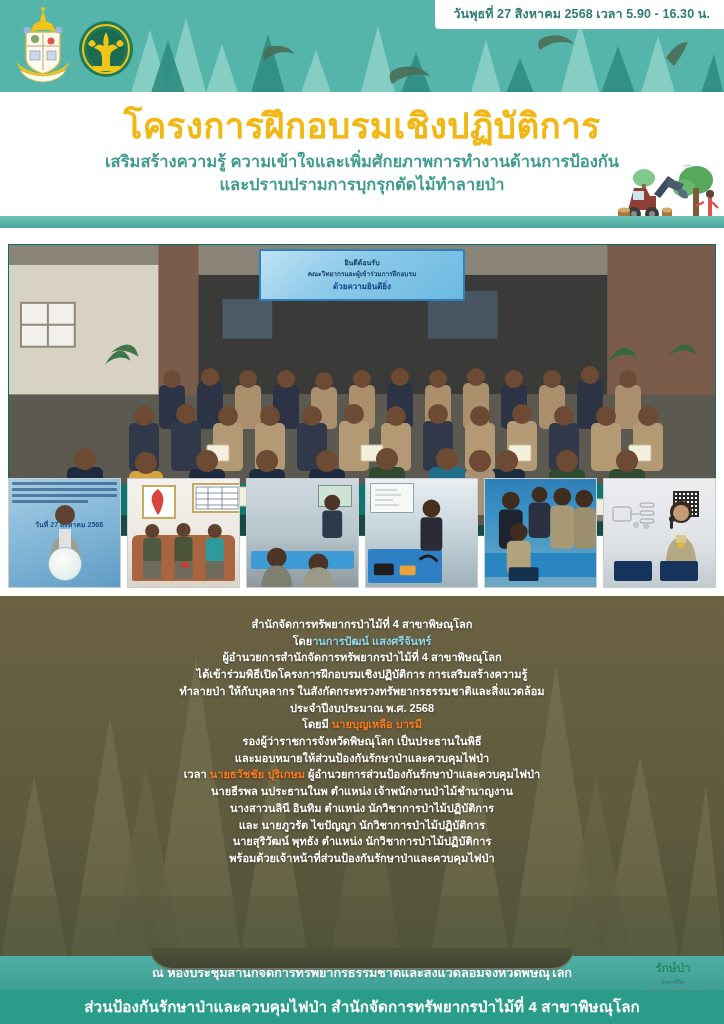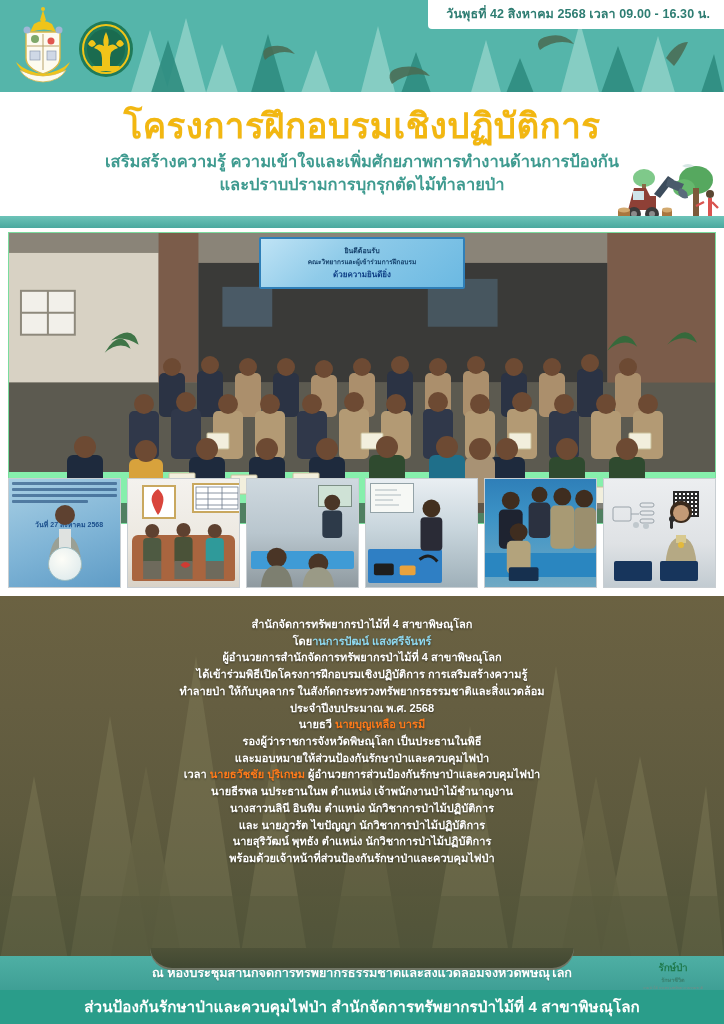--- a/index.html
+++ b/index.html
@@ -47,22 +47,22 @@
   }
   .excavator { position: absolute; right: 2px; bottom: -4px; }
 
   .teal-rule {
     position: absolute; left: 0; top: 216px; width: 724px; height: 12px;
     background: linear-gradient(180deg,#6dc3b8,#4aa89e);
   }
 
   
   .hero {
-    position: absolute; left: 8px; top: 232px; width: 708px; height: 292px;
-    overflow: hidden; background: #86efac;
+    position: absolute; left: 8px; top: 244px; width: 708px; height: 292px;
+    overflow: hidden; background: #0f766e;
     border: 1px solid rgba(0,0,0,.08);
   }
   .hero-scene { position: absolute; inset: 0; }
   .hero-banner {
     position: absolute; left: 50%; transform: translateX(-50%); top: 4px;
     width: 206px; height: 52px;
     background: linear-gradient(140deg,#bfe3f5 0%, #8fcbe9 40%, #6bb9e2 100%);
     border: 2px solid #2f7fb8; border-radius: 2px;
     display: flex; flex-direction: column; align-items: center; justify-content: center;
     gap: 1px; padding: 2px;
@@ -156,21 +156,21 @@
     position: absolute; left: 150px; top: 948px; width: 424px; height: 22px;
     background: linear-gradient(180deg,#4e5238,#3f4631);
     border-bottom-left-radius: 60px; border-bottom-right-radius: 60px;
     box-shadow: inset 0 -2px 0 rgba(255,255,255,.25);
     z-index: 3;
   }
   .rak-logo {
     position: absolute; right: 8px; top: 958px; width: 86px; height: 34px; z-index: 4;
     display: flex; flex-direction: column; align-items: center; justify-content: center; gap: 1px;
   }
-  .rak-l1 { font-size: 10px; font-weight: 700; color: #1f7a4d; letter-spacing: -.2px; }
+  .rak-l1 { font-size: 12px; font-weight: 400; color: #1f7a4d; letter-spacing: -.2px; }
   .rak-l2 { font-size: 5.5px; font-weight: 700; color: #3a7f6d; }
   .rak-l3 { font-size: 3.6px; color: #7a8a86; }
 
   .footer-band {
     position: absolute; left: 0; top: 990px; width: 724px; height: 34px;
     background: #2a9d8a; display: flex; align-items: center; justify-content: center;
   }
   .footer-band span {
     font-size: 15.2px; font-weight: 700; color: #ffffff; letter-spacing: .1px;
   }
@@ -230,21 +230,21 @@
         <ellipse cx="28" cy="29" rx="23" ry="24" fill="none" stroke="#f0c419" stroke-width="2"></ellipse>
         <ellipse cx="28" cy="29" rx="19" ry="20" fill="#1a6b4f"></ellipse>
         <path d="M28 12 q4 8 2 14 q6 -4 10 2 q-8 2 -8 10 h-8 q0 -8 -8 -10 q4 -6 10 -2 q-2 -6 2 -14 Z" fill="#f0c419"></path>
         <rect x="24" y="34" width="8" height="12" fill="#f0c419"></rect>
         <path d="M14 46 h28 l-3 5 h-22 Z" fill="#f0c419"></path>
         <path d="M10 24 q4 -8 8 0 q-4 6 -8 0 Z M46 24 q-4 -8 -8 0 q4 6 8 0 Z" fill="#f0c419"></path>
       </svg>
     </div>
 
     <div class="date-chip">
-      <span>วันพุธที่ 42 สิงหาคม 2568 เวลา 09.00 - 16.30 น.</span>
+      <span>วันพุธที่ 27 สิงหาคม 2568 เวลา 5.90 - 16.30 น.</span>
     </div>
   </div>
 
   <div class="title-band">
     <div class="title-main">โครงการฝึกอบรมเชิงปฏิบัติการ</div>
     <div class="title-sub">
       <span>เสริมสร้างความรู้ ความเข้าใจและเพิ่มศักยภาพการทำงานด้านการป้องกัน</span><br>
       <span>และปราบปรามการบุกรุกตัดไม้ทำลายป่า</span>
     </div>
     <svg class="excavator" width="122" height="72" viewBox="0 0 122 72">
@@ -578,21 +578,21 @@
       <rect x="0" y="300" width="724" height="64" fill="#5b6040" opacity=".5"></rect>
     </svg>
 
     <div class="body-text">
       <p><span>สำนักจัดการทรัพยากรป่าไม้ที่ 4 สาขาพิษณุโลก</span></p>
       <p><span>โดย</span><span class="nm-cyan">านการปัฒน์ แสงศรีจันทร์</span></p>
       <p><span>ผู้อำนวยการสำนักจัดการทรัพยากรป่าไม้ที่ 4 สาขาพิษณุโลก</span></p>
       <p><span>ได้เข้าร่วมพิธีเปิดโครงการฝึกอบรมเชิงปฏิบัติการ การเสริมสร้างความรู้</span></p>
       <p><span>ทำลายป่า ให้กับบุคลากร ในสังกัดกระทรวงทรัพยากรธรรมชาติและสิ่งแวดล้อม</span></p>
       <p><span>ประจำปีงบประมาณ พ.ศ. 2568</span></p>
-      <p><span>นายธวี </span><span class="nm-orange">นายบุญเหลือ บารมี</span></p>
+      <p><span>โดยมี </span><span class="nm-orange">นายบุญเหลือ บารมี</span></p>
       <p><span>รองผู้ว่าราชการจังหวัดพิษณุโลก เป็นประธานในพิธี</span></p>
       <p><span>และมอบหมายให้ส่วนป้องกันรักษาป่าและควบคุมไฟป่า</span></p>
       <p><span>เวลา </span><span class="nm-orange">นายธวัชชัย ปุริเกษม</span><span> ผู้อำนวยการส่วนป้องกันรักษาป่าและควบคุมไฟป่า</span></p>
       <p><span>นายธีรพล นประธานในพ ตำแหน่ง เจ้าพนักงานป่าไม้ชำนาญงาน</span></p>
       <p><span>นางสาวนลินี อินทิม ตำแหน่ง นักวิชาการป่าไม้ปฏิบัติการ</span></p>
       <p><span>และ นายภูวรัต ไขปัญญา นักวิชาการป่าไม้ปฏิบัติการ</span></p>
       <p><span>นายสุริวัฒน์ พุทธัง ตำแหน่ง นักวิชาการป่าไม้ปฏิบัติการ</span></p>
       <p><span>พร้อมด้วยเจ้าหน้าที่ส่วนป้องกันรักษาป่าและควบคุมไฟป่า</span></p>
 
     </div>

